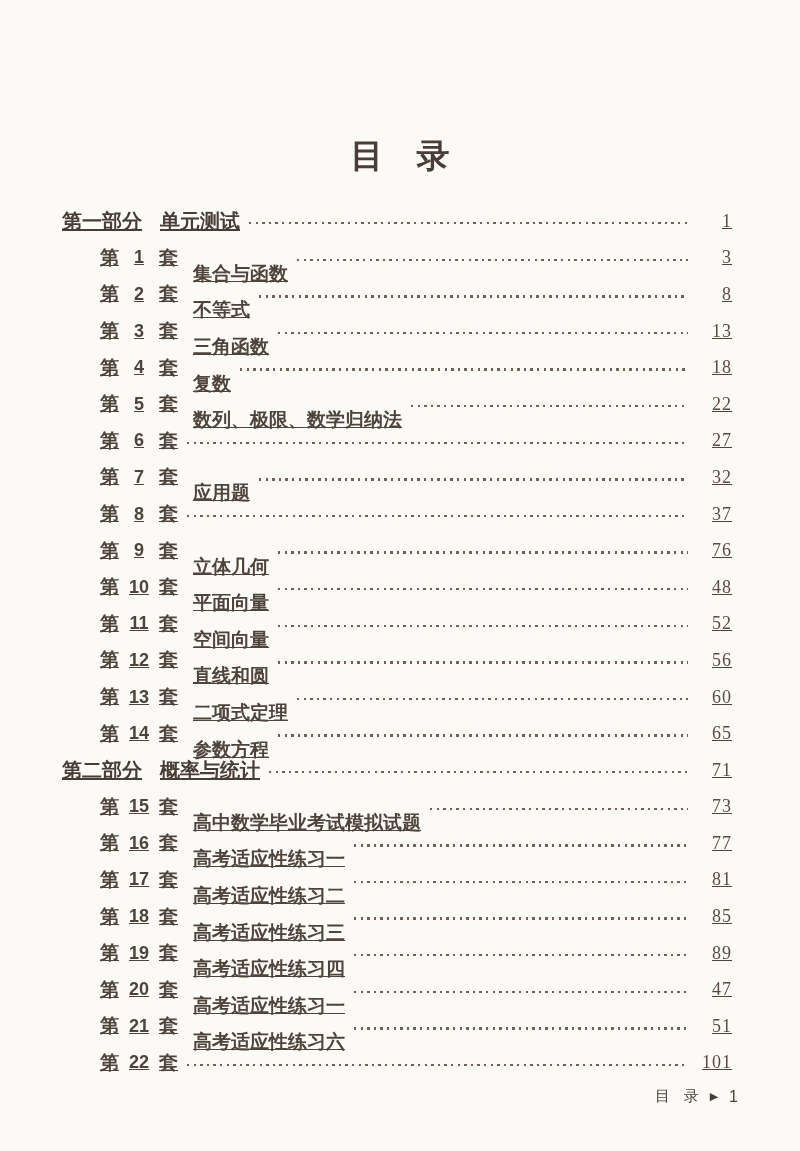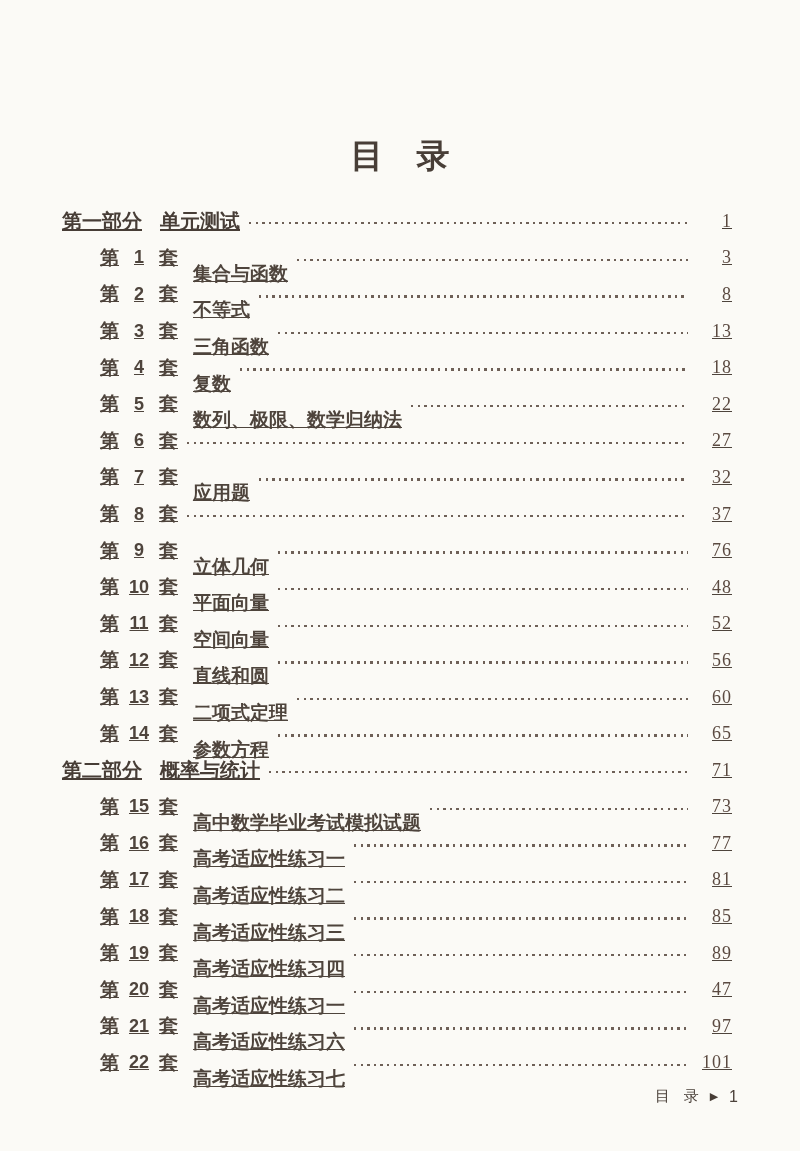--- a/index.html
+++ b/index.html
@@ -270,27 +270,26 @@
       <span class="ititle">高考适应性练习一</span>
       <span class="leader"></span>
       <span class="pg">47</span>
     </div>
   <div class="row item">
       <span>第</span>
       <span class="num">21</span>
       <span>套</span>
       <span class="ititle">高考适应性练习六</span>
       <span class="leader"></span>
-      <span class="pg">97</span>
+      <span class="pg">51</span>
     </div>
   <div class="row item">
       <span>第</span>
       <span class="num">22</span>
       <span>套</span>
-      <span class="ititle">高考适应性练习七</span>
       <span class="leader"></span>
       <span class="pg">101</span>
     </div>
 </div>
 
 <div class="footer">
   <span class="f-label">目 录</span>
   <span class="f-arrow">▶</span>
   <span class="f-num">1</span>
 </div>

